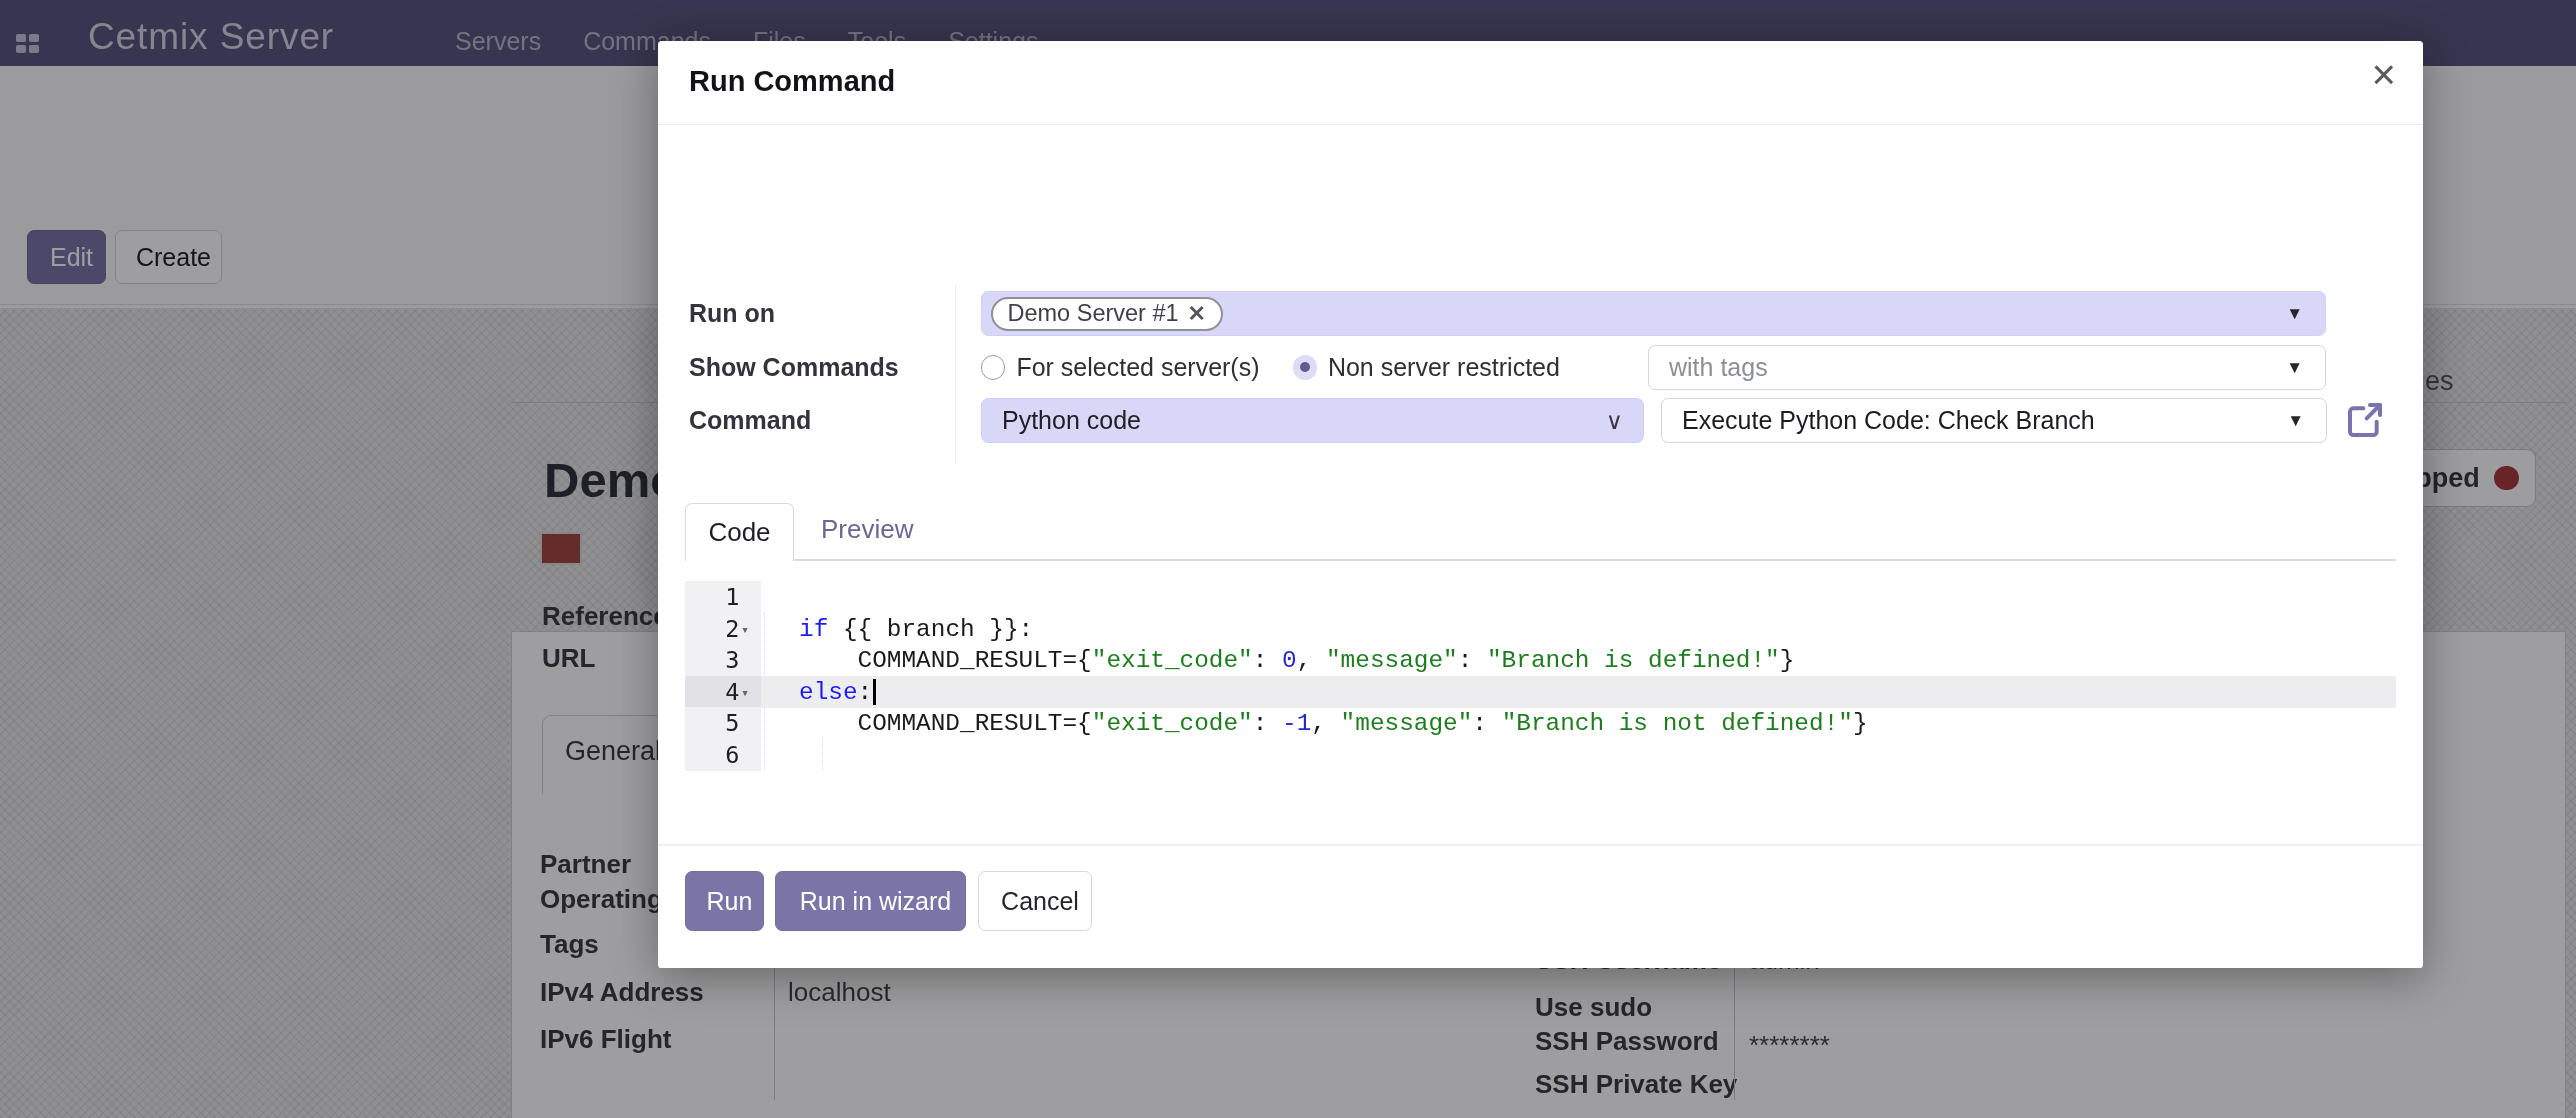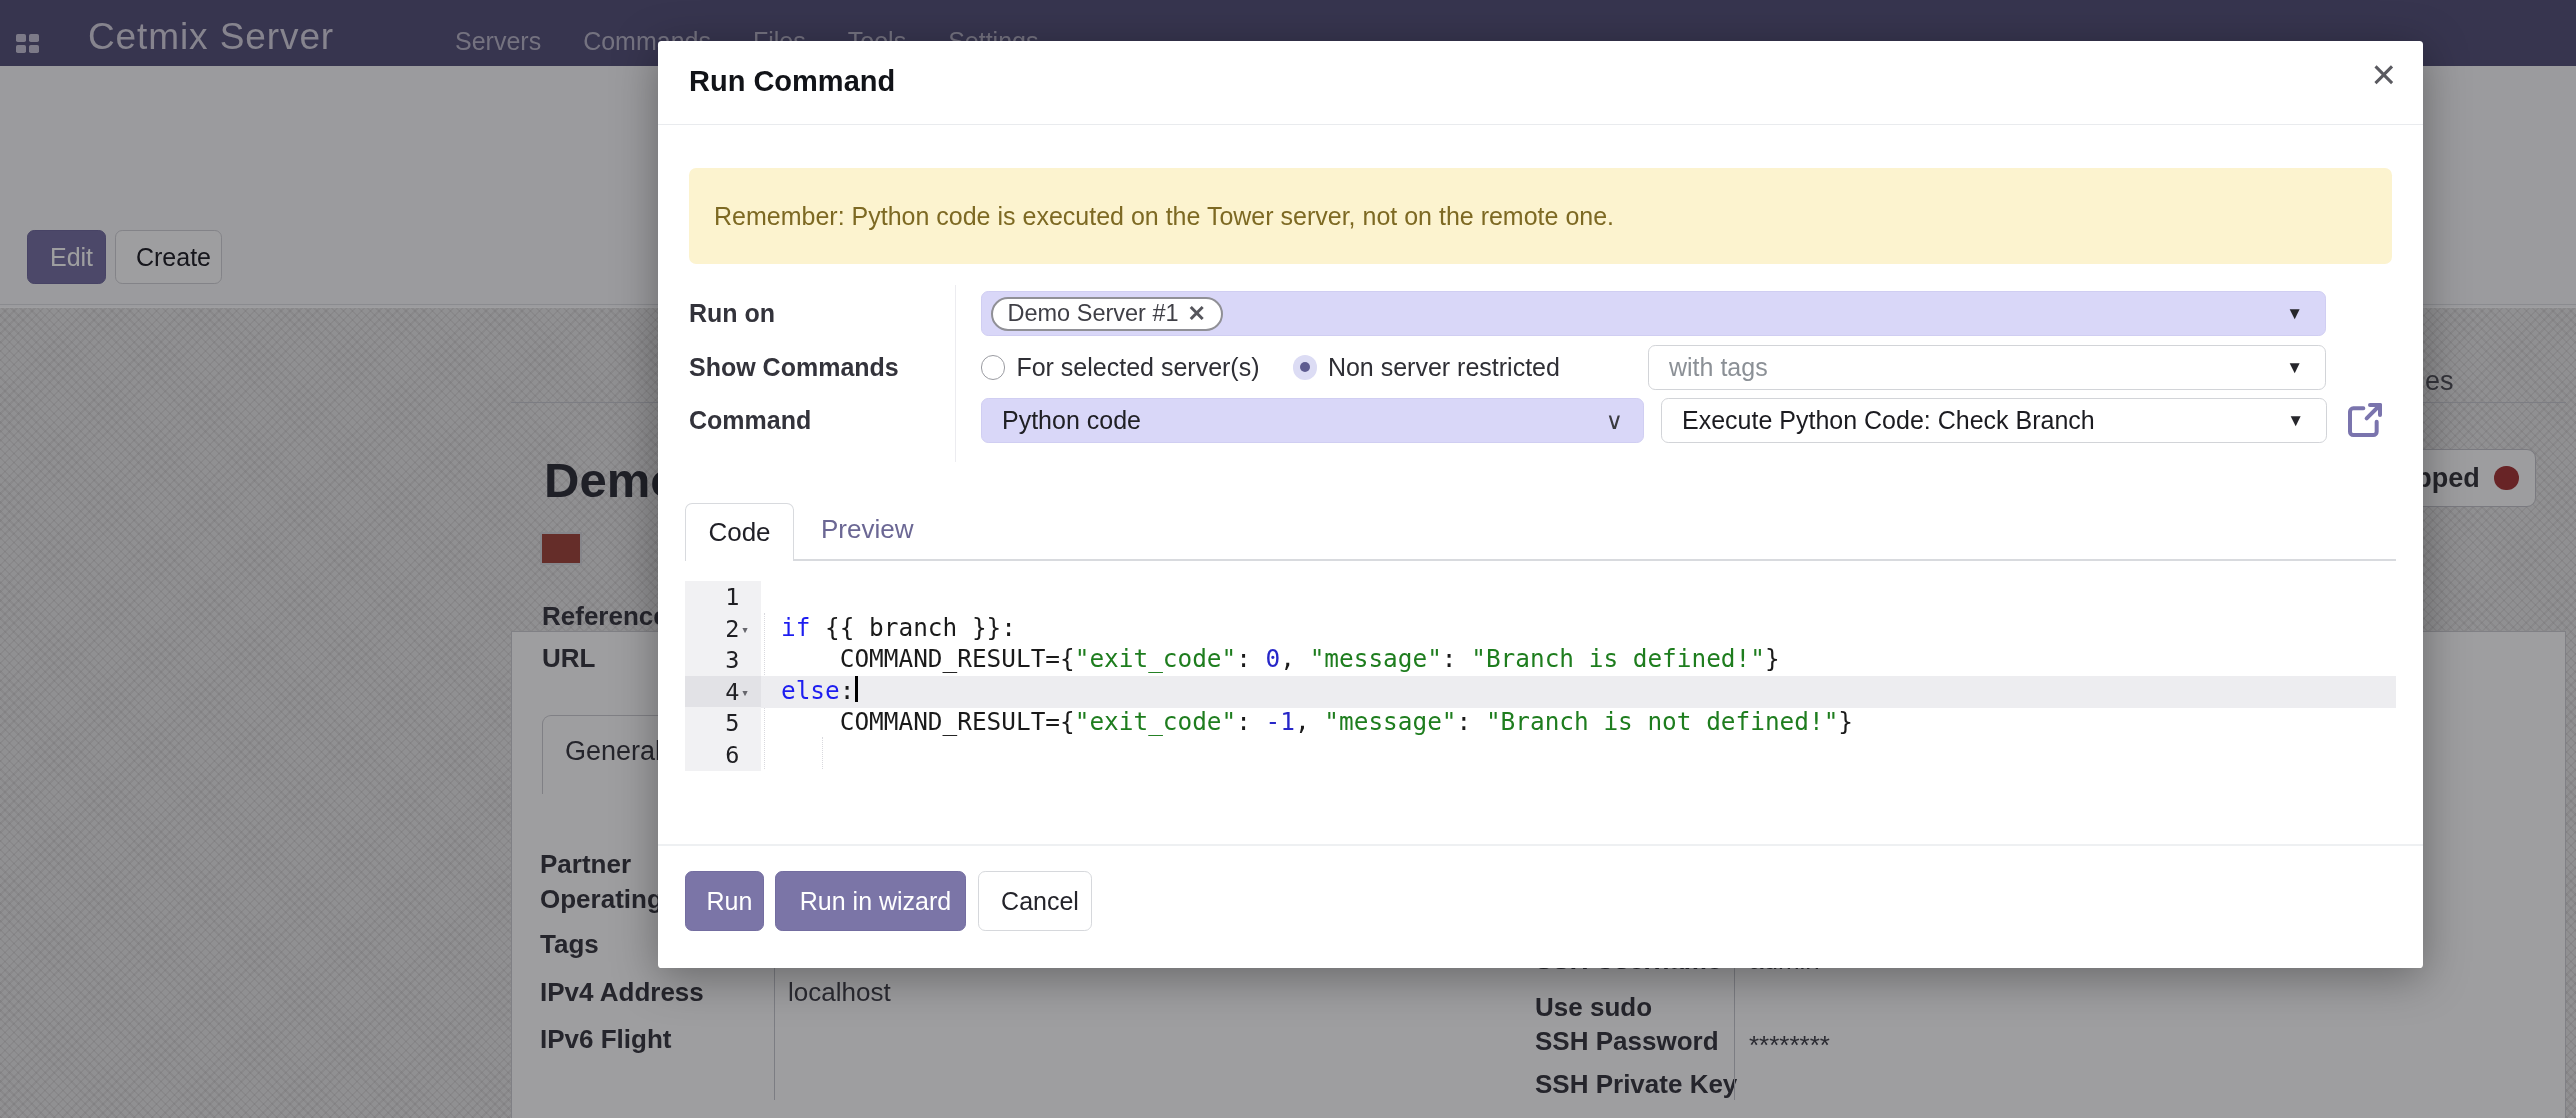--- a/index.html
+++ b/index.html
@@ -103,21 +103,21 @@
 
   
   .editor { position:absolute; left:27px; top:540px; width:1711px; height:188px;
             font-family:"DejaVu Sans Mono", monospace; font-size:24.4px; }
   .ed-row { position:absolute; left:0; width:1711px; height:32px; display:flex; }
   .ed-row.active { background:#ededf0; }
   .ed-gutter { width:76px; height:32px; background:#f1f1f3; display:flex; align-items:center; justify-content:flex-end;
                color:#202024; font-size:23.5px; padding-right:5.4px; gap:1.8px; flex:none; }
   .ed-row.active .ed-gutter { background:#e2e2e6; }
   .ed-fold { font-size:13.5px; color:#66666c; width:14.5px; }
-  .ed-code { padding-left:20px; white-space:pre; display:flex; align-items:flex-start; color:#1a1a1a; }
+  .ed-code { padding-left:38px; white-space:pre; display:flex; align-items:center; color:#1a1a1a;font-family:Liberation Mono, monospace; }
   .tok-k { color:#1d1df0; }
   .tok-s { color:#1e7d1e; }
   .tok-n { color:#2727c8; }
   .cursor { display:inline-block; width:2.7px; height:26px; background:#000; margin-left:0.9px; vertical-align:middle; }
   .guide { position:absolute; border-left:1.8px dotted #d9d9de; width:0; }
 
   .footer-divider { position:absolute; left:0; top:803px; width:1765px; height:1.8px; background:#eef0f2; }
   .m-run { position:absolute; left:27px; top:830px; width:79px; height:60px; }
   .m-wiz { position:absolute; left:117px; top:830px; width:191px; height:60px; }
   .m-cancel { position:absolute; left:320px; top:830px; width:114px; height:60px; border-color:#d6d8dc; }
@@ -192,23 +192,20 @@
   <div class="vdiv" style="left:1734px; top:954px; height:146px;"></div>
 
   <div class="overlay"></div>
 
   <div class="modal">
     <div class="modal-header">
       <div class="modal-title">Run Command</div>
       <div class="modal-close">×</div>
     </div>
 
-    <div class="warning">
-      <span>Remember: Python code is executed on the Tower server, not on the remote one.</span>
-    </div>
 
     <div class="label-vline"></div>
 
     <div class="m-label" style="top:258px;">Run on</div>
     <div class="field f-lav run-on-field">
       <span class="tag-pill">
         <span>Demo Server #1</span>
         <span class="tag-x">✕</span>
       </span>
       <span class="caret">▼</span>

